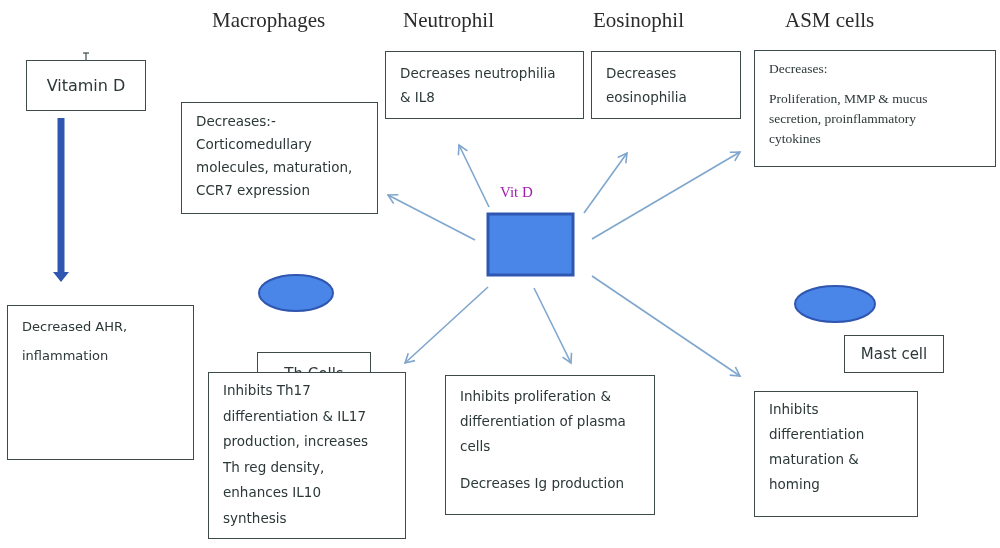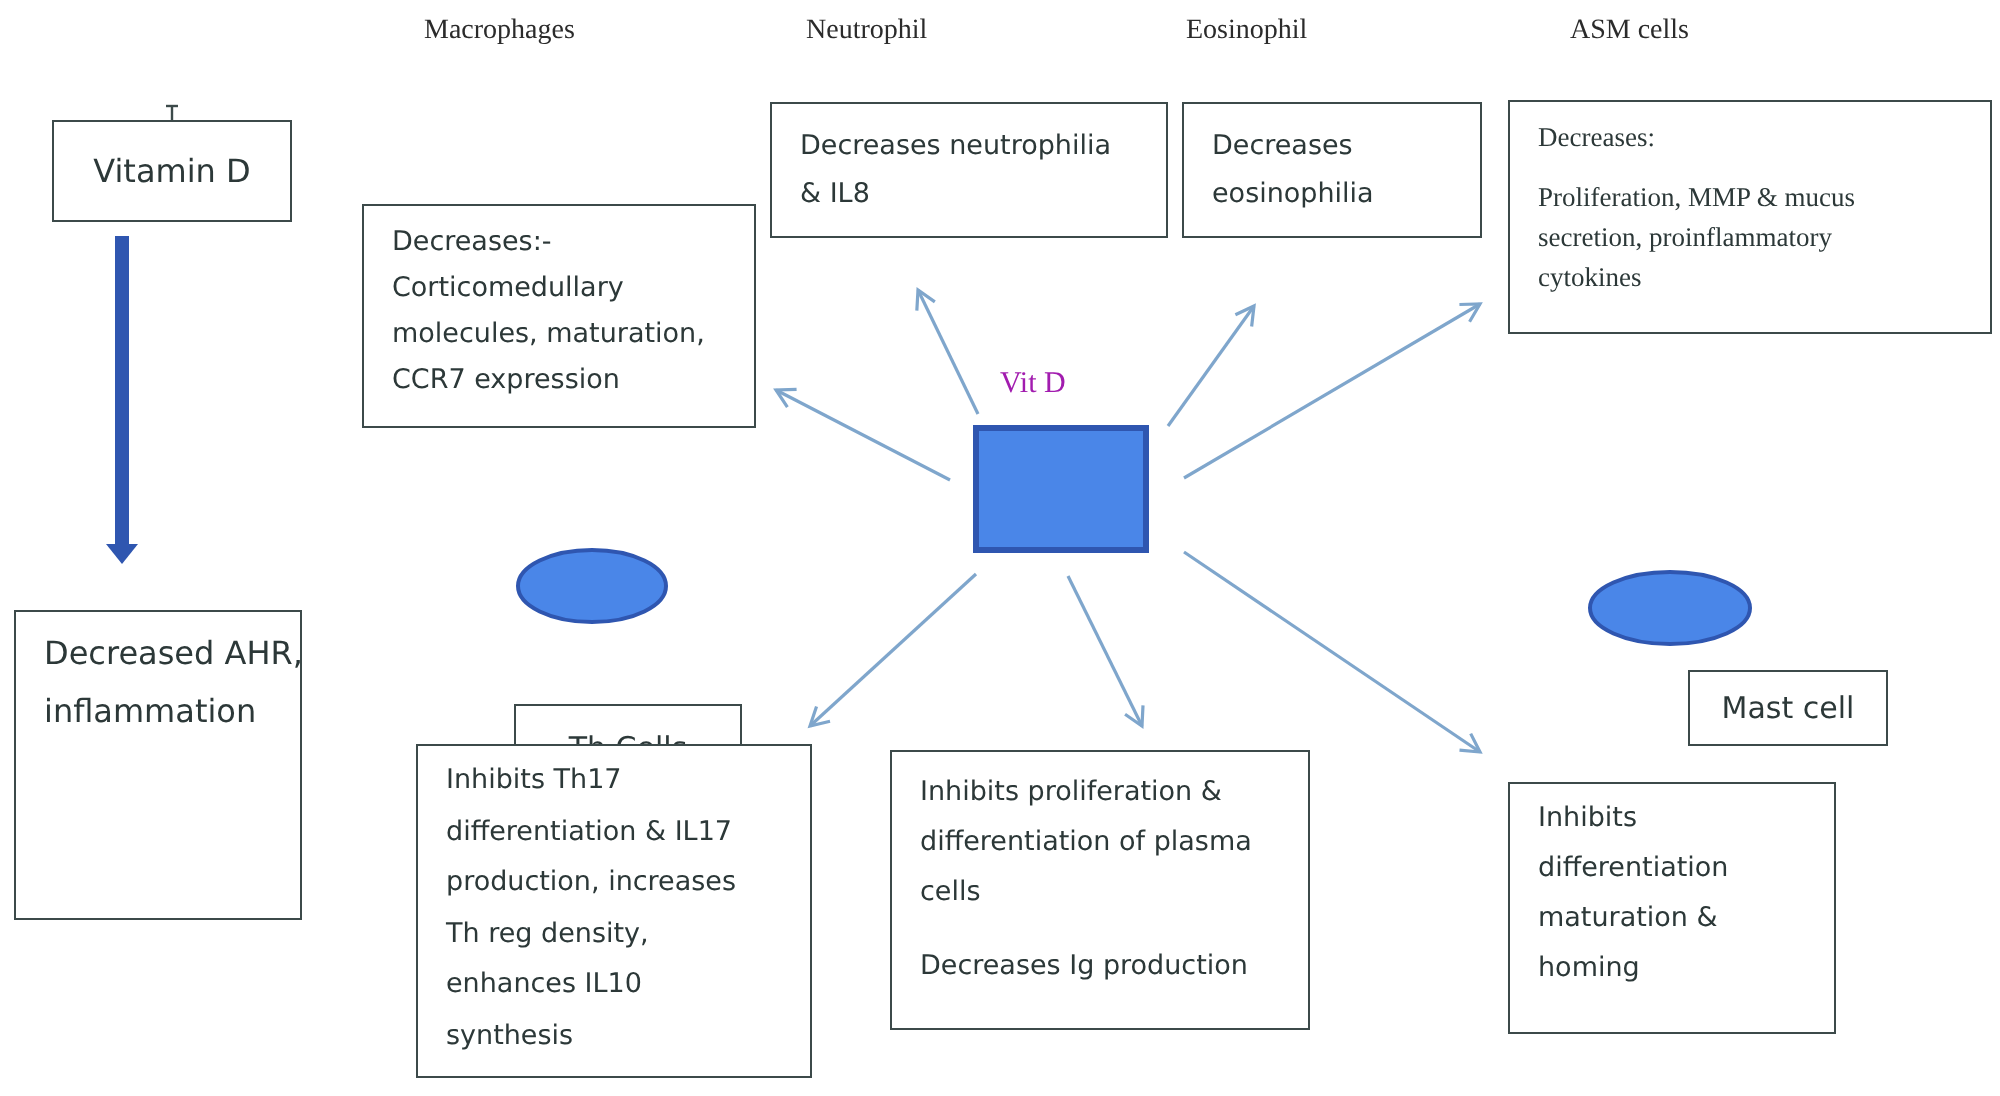--- a/index.html
+++ b/index.html
@@ -1,21 +1,21 @@
 <!DOCTYPE html>
 <html><head>
 <meta charset="utf-8">
 <style>
   html, body { margin: 0; padding: 0; background: #ffffff; }
   body { width: 1000px; height: 548px; position: relative; overflow: hidden; }
   .canvas { position: absolute; left: 0; top: 0; width: 1000px; height: 548px; }
   .heading {
     position: absolute;
     font-family: "Liberation Serif", "DejaVu Serif", serif;
-    font-size: 14px;
+    font-size: 21px;
     color: #2b2b2b;
     white-space: nowrap;
   }
   .box {
     position: absolute;
     box-sizing: border-box;
     border: 1.5px solid #3c4a4a;
     background: #ffffff;
     font-family: "DejaVu Sans", "Liberation Sans", sans-serif;
     color: #2c3838;
@@ -76,21 +76,21 @@
   <div class="heading" style="left:403px; top:8px;">Neutrophil</div>
   <div class="heading" style="left:593px; top:8px;">Eosinophil</div>
   <div class="heading" style="left:785px; top:8px;">ASM cells</div>
 
   <div class="vitd-label" style="left:500px; top:184px;">Vit D</div>
 
   <div class="box label-box" style="left:26px; top:60px; width:120px; height:51px; font-size:16px;">
     <span>Vitamin D</span>
   </div>
 
-  <div class="box" style="left:7px; top:305px; width:144px; height:155px; padding:6px 0 0 14px; font-size:16px; line-height:29px;">
+  <div class="box" style="left:7px; top:305px; width:187px; height:155px; padding:6px 0 0 14px; font-size:13px; line-height:29px;">
     <span class="line">Decreased AHR,</span>
     <span class="line">inflammation</span>
   </div>
 
   <div class="box" style="left:181px; top:102px; width:197px; height:112px; padding:7px 0 0 14px; line-height:23px;">
     <span class="line">Decreases:-</span>
     <span class="line">Corticomedullary</span>
     <span class="line">molecules, maturation,</span>
     <span class="line">CCR7 expression</span>
   </div>

